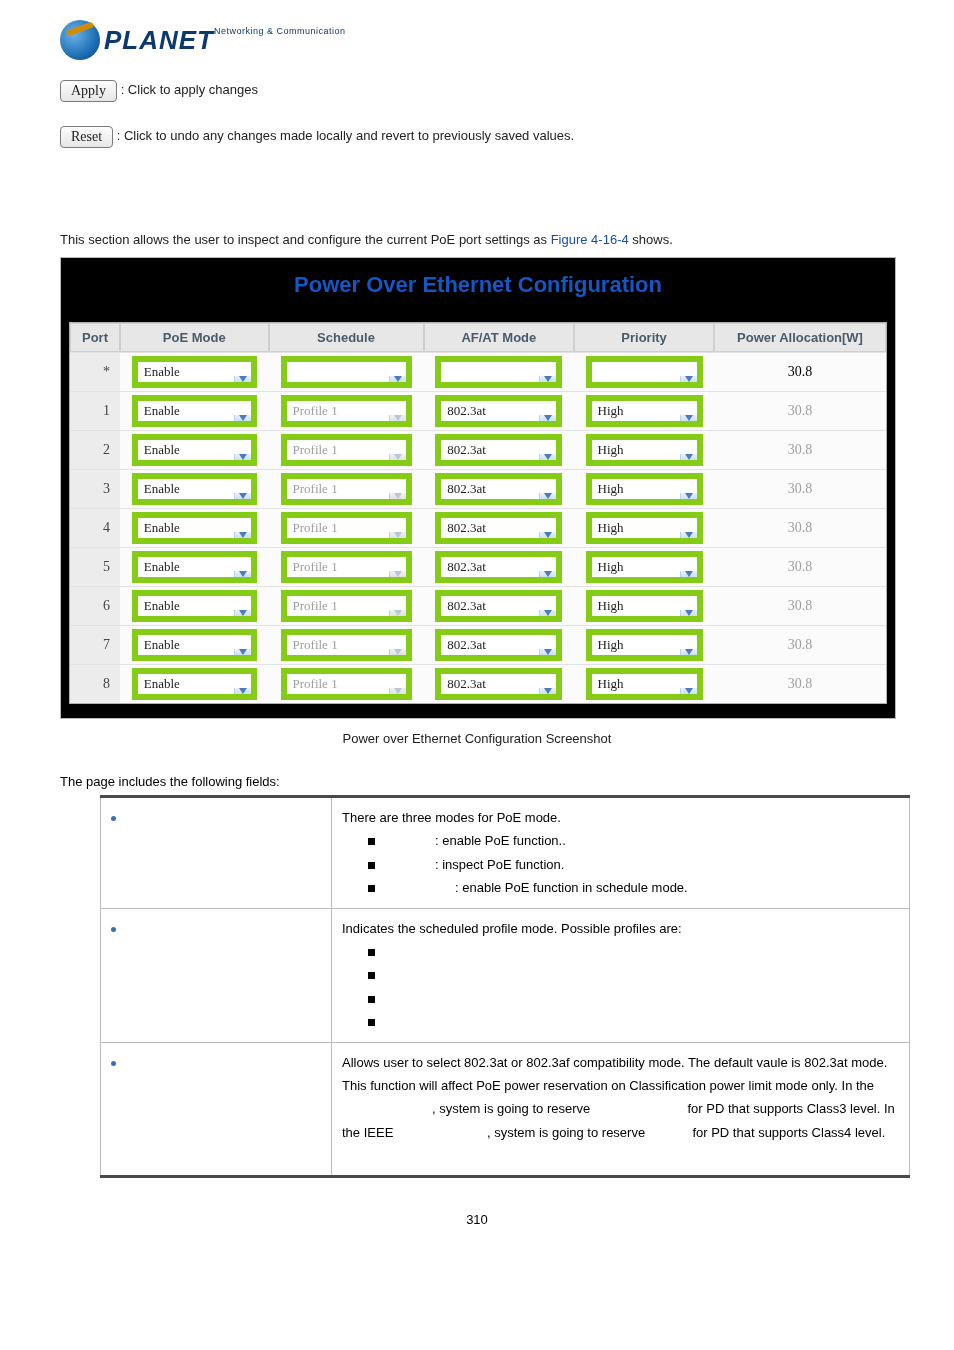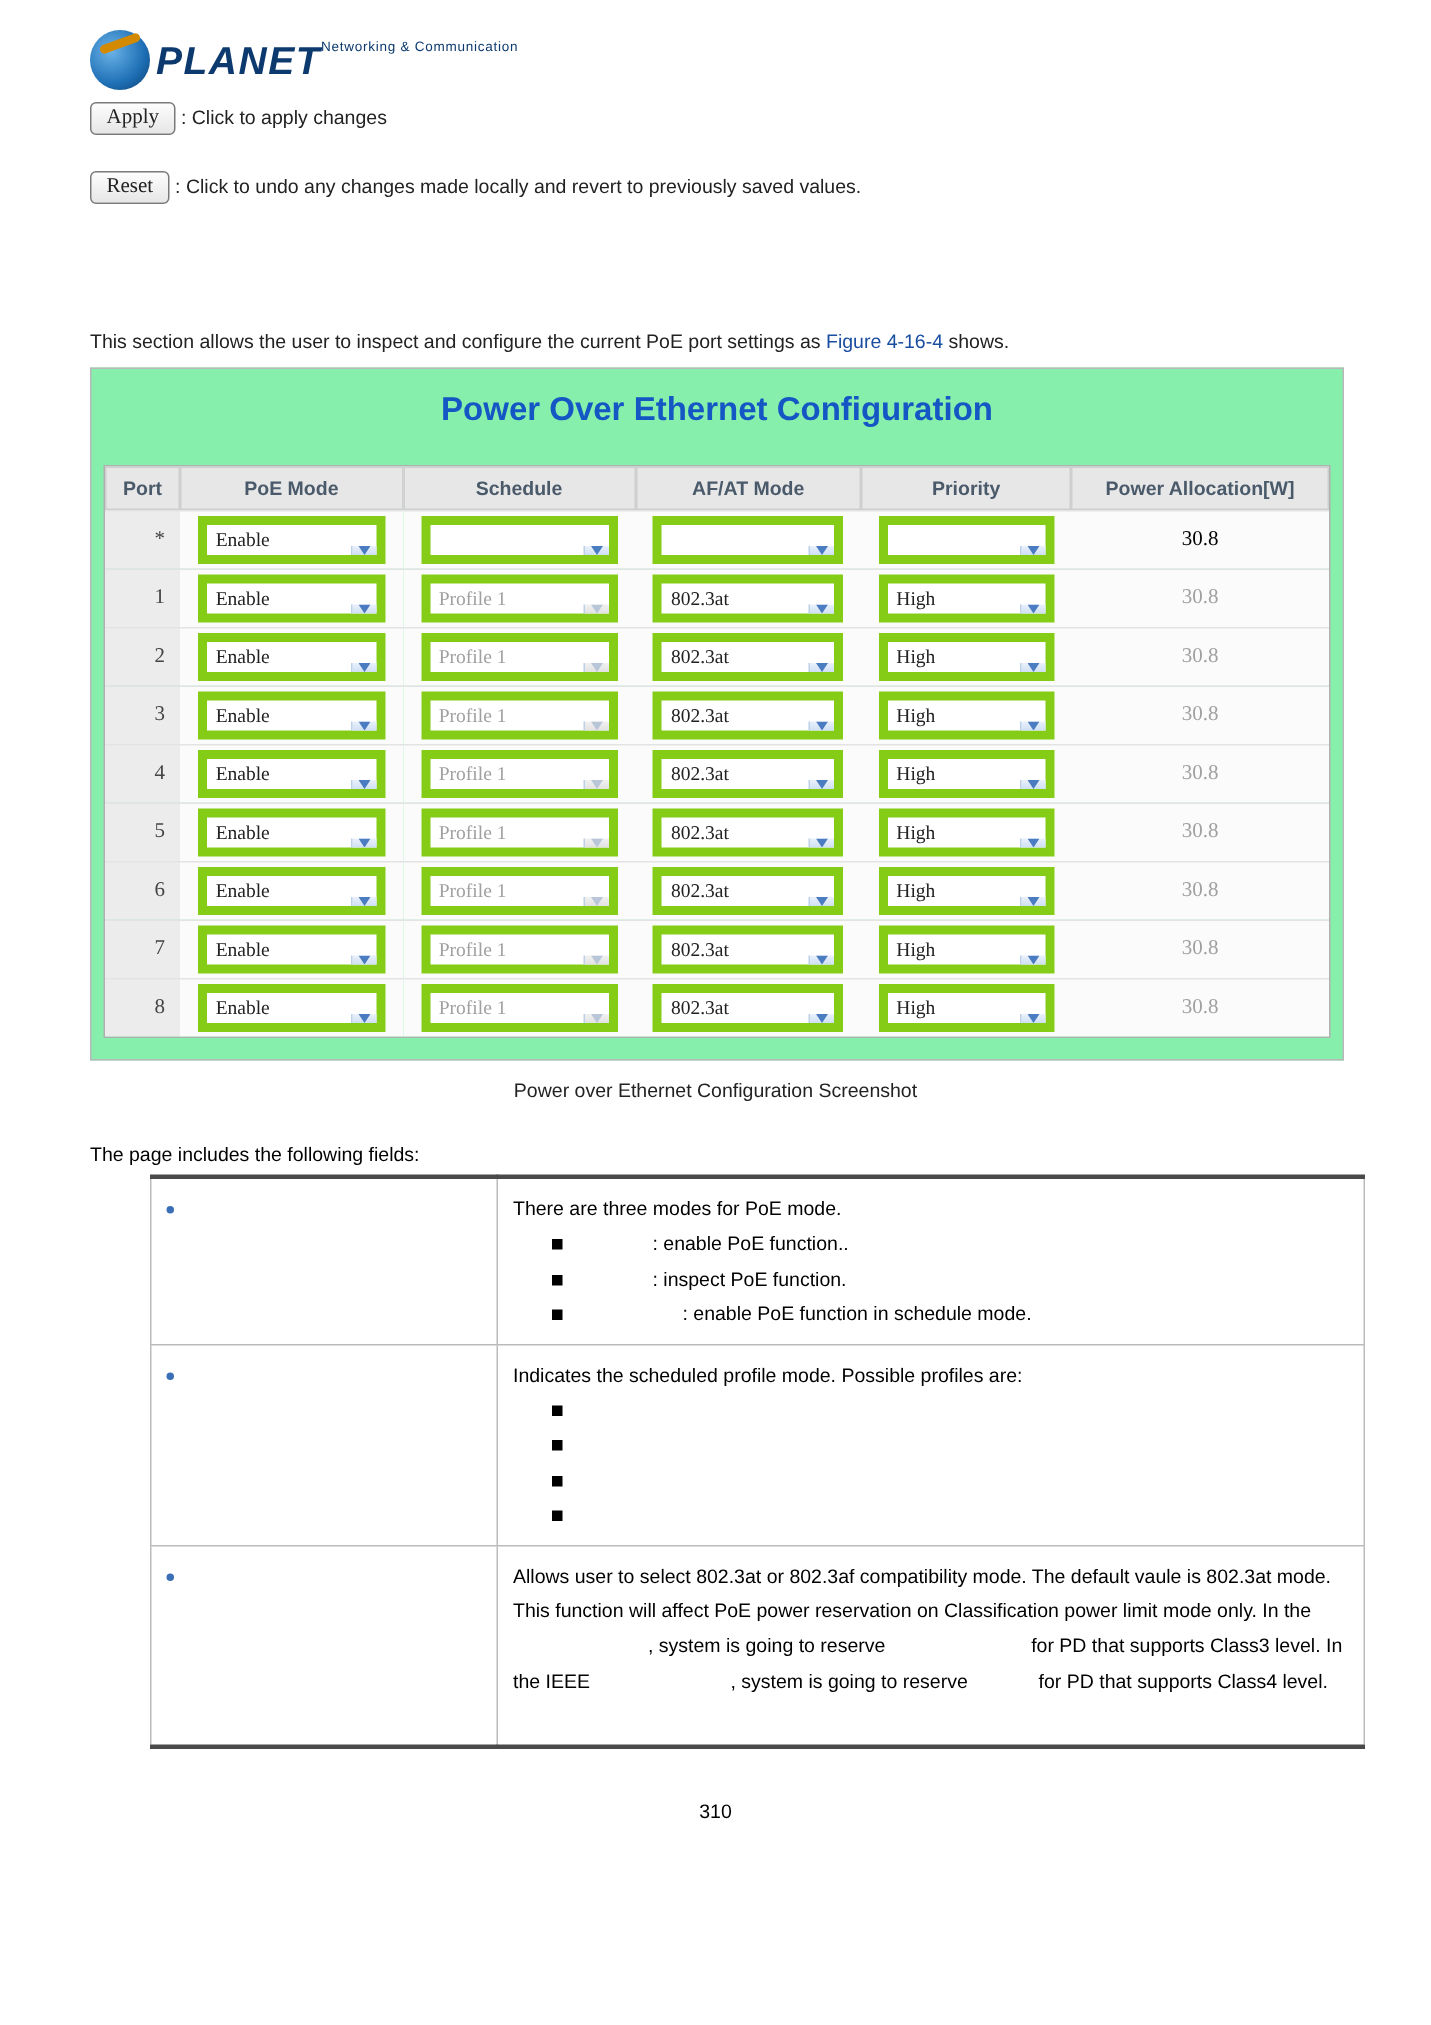--- a/index.html
+++ b/index.html
@@ -60,35 +60,35 @@
     border: 1px solid #7a7a7a;
     border-radius: 4px;
     background: linear-gradient(#fdfdfd, #e6e6e6);
     padding: 2px 10px;
     font-family: "Times New Roman", serif;
     font-size: 14px;
     vertical-align: middle;
     color: #222;
   }
   .help-line {
-    margin: 8px 0 24px 0;
+    margin: 20px 0 24px 0;
     color: #222;
   }
   .section-intro {
     color: #222;
     margin: 30px 0 10px 0;
   }
   .fig-ref {
     color: #1a4ea0;
   }
   .screenshot-box {
     width: 836px;
     margin: 0 auto;
     border: 1px solid #b8b8b8;
-    background: #86efac;
+    background: #000000;
     padding: 6px 8px 14px 8px;
     box-sizing: border-box;
   }
   .shot-title {
     text-align: center;
     font-weight: bold;
     font-size: 22px;
     color: #1556c5;
     margin: 8px 0 24px 0;
   }

